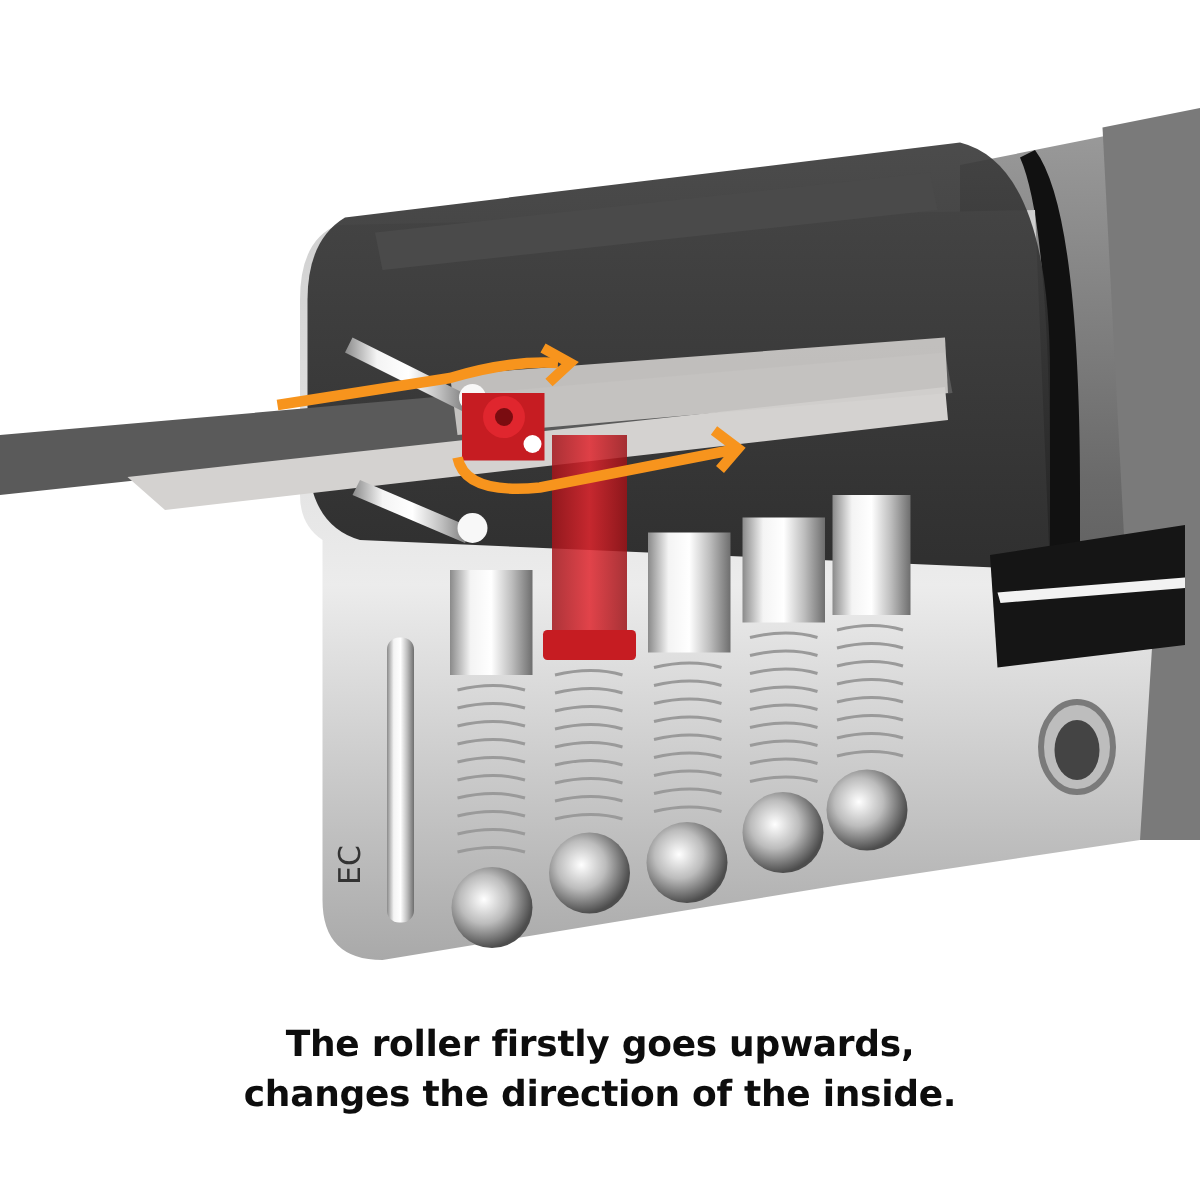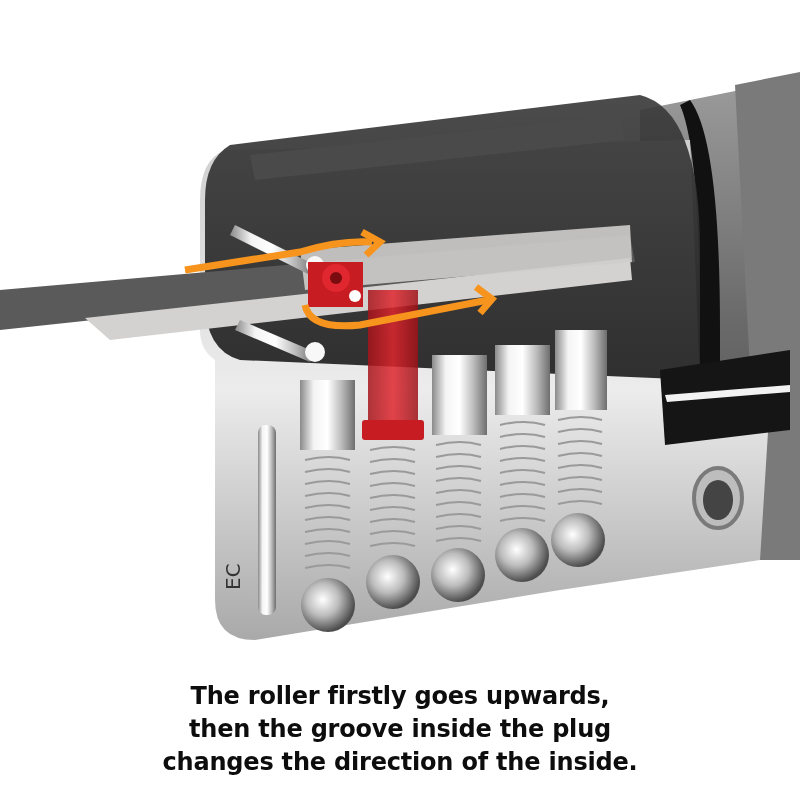--- a/index.html
+++ b/index.html
@@ -137,15 +137,14 @@
   <g fill="none" stroke="#F7941D" stroke-width="7" stroke-linecap="butt">
     <path d="M185 270 L300 252 Q340 240 372 242"></path>
     <path d="M362 232 L380 242 L366 255" stroke-linejoin="miter"></path>
     <path d="M305 305 Q310 330 360 325 L488 300"></path>
     <path d="M476 287 L492 299 L480 313" stroke-linejoin="miter"></path>
   </g>
 </svg>
 
 <div class="caption">
   <div>The roller firstly goes upwards,</div>
-  <div>then the groove inside the plug</div>
   <div>changes the direction of the inside.</div>
 </div>
 
 </body></html>

